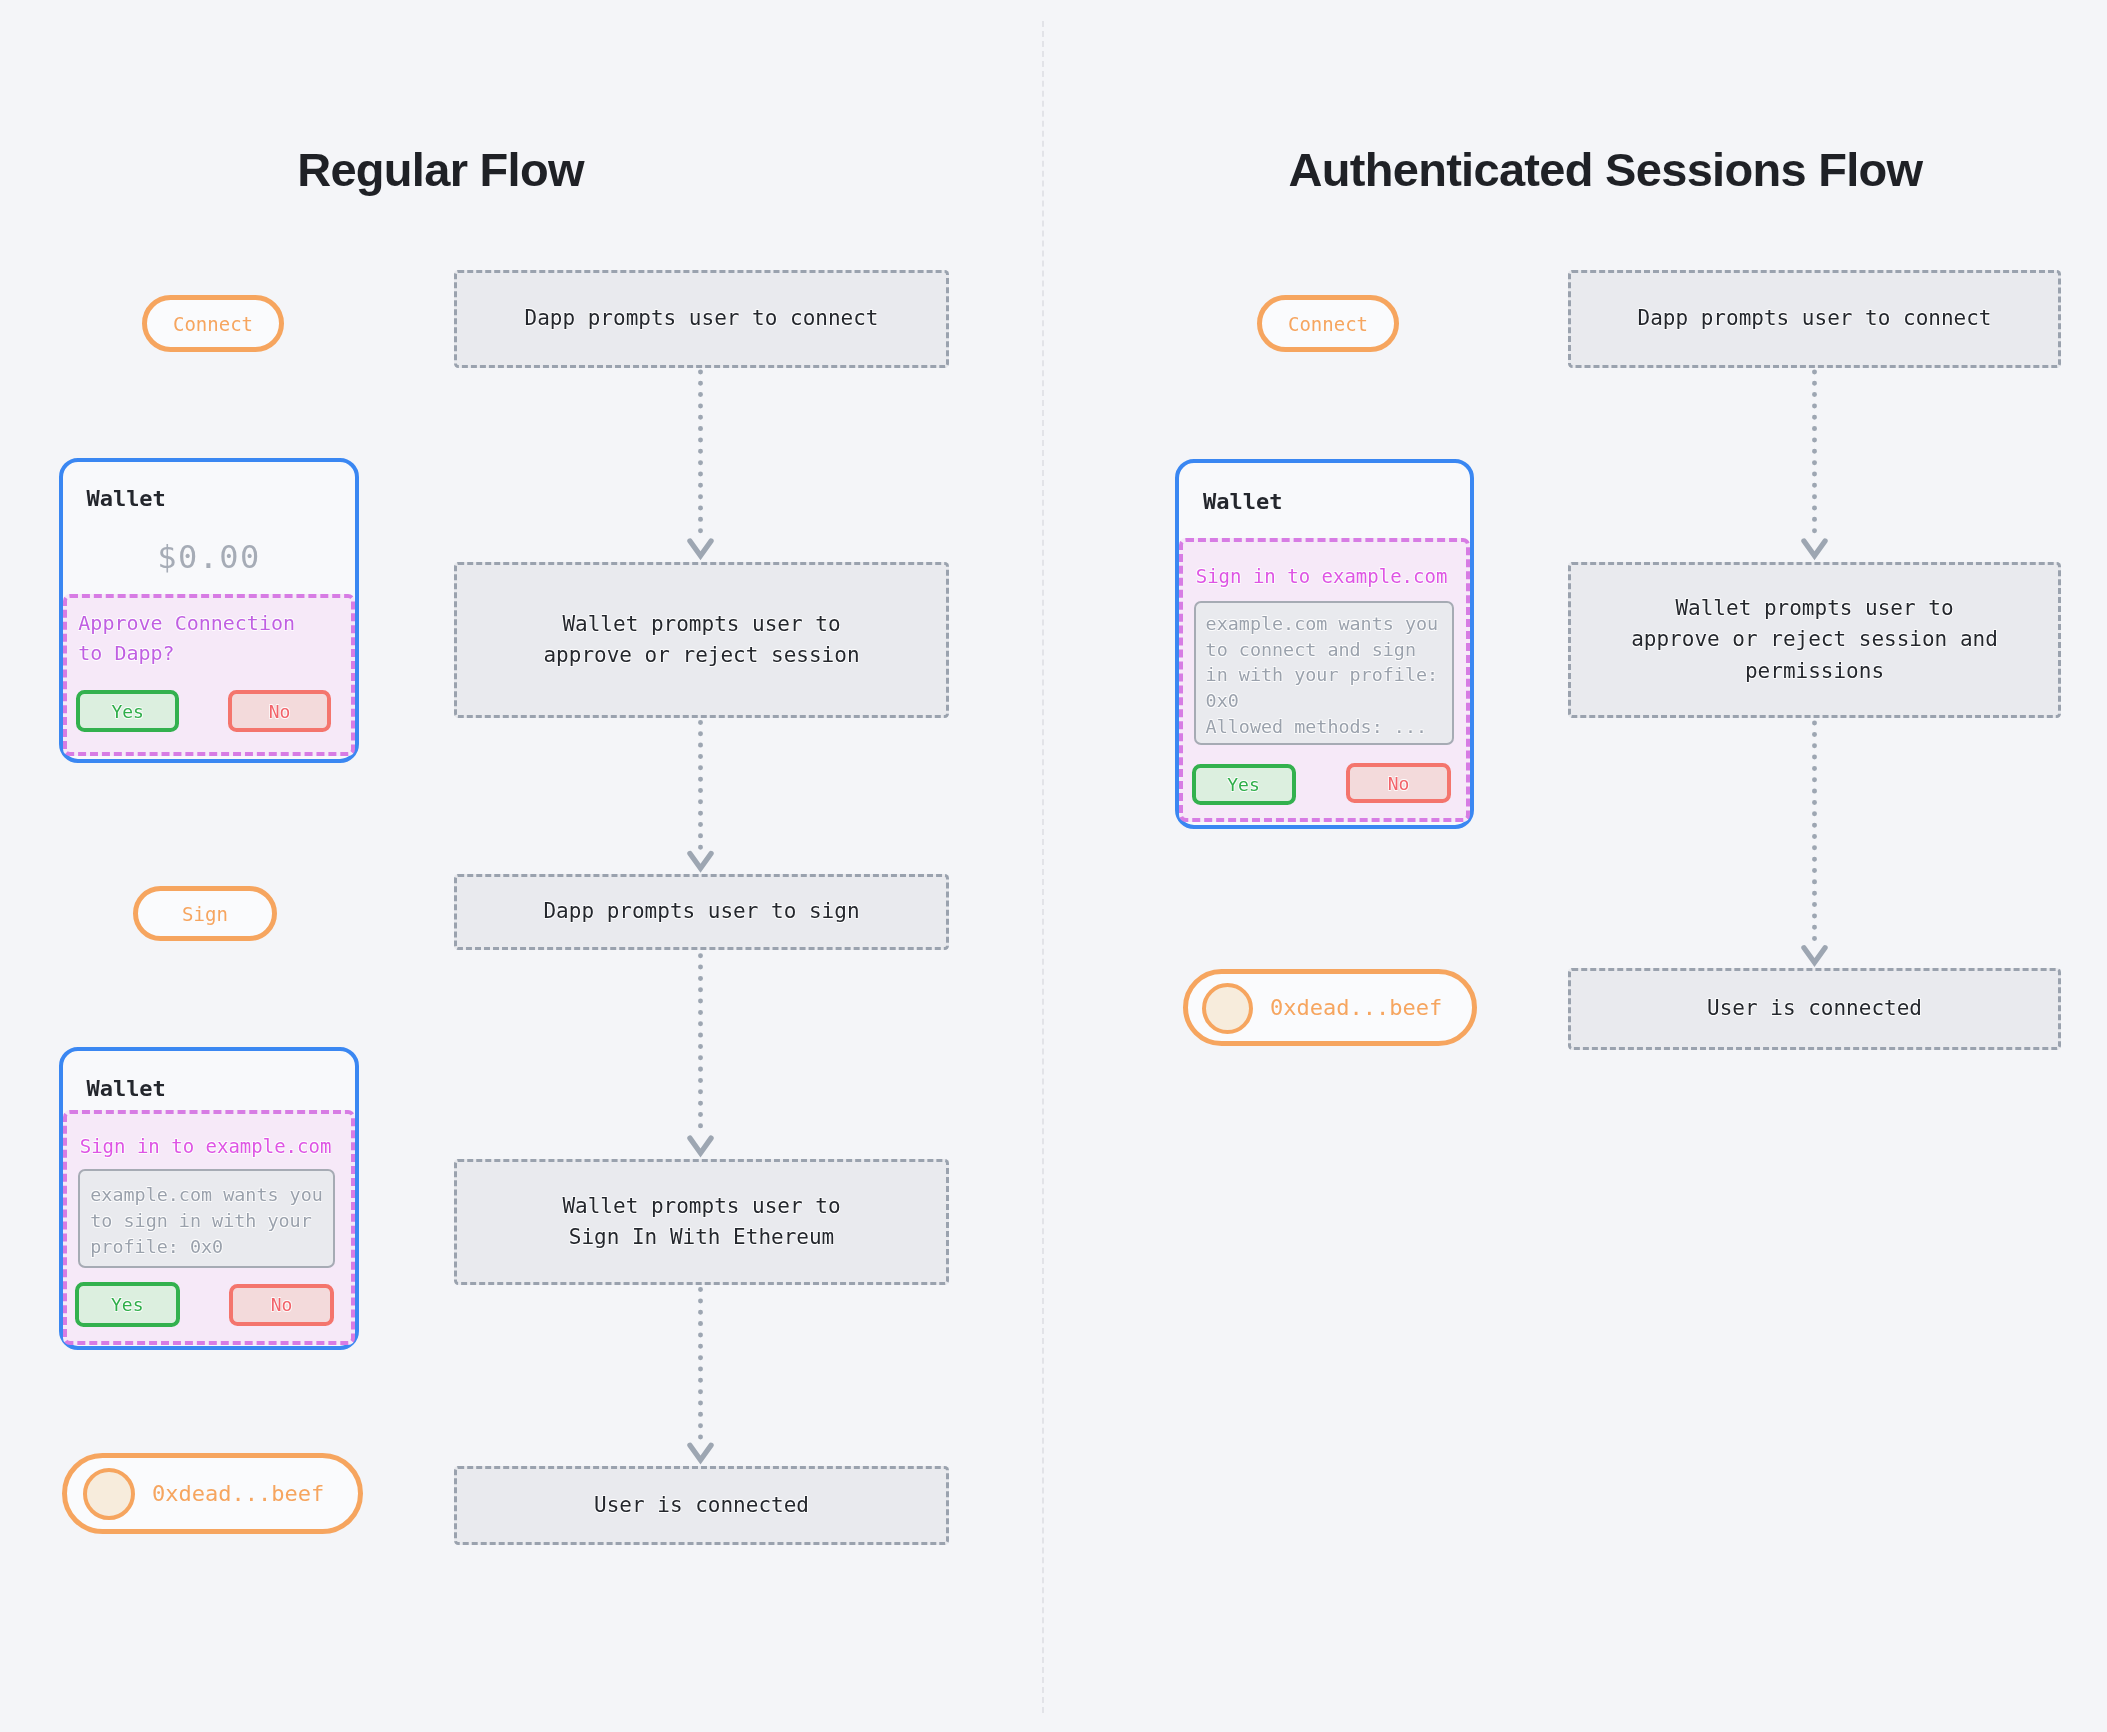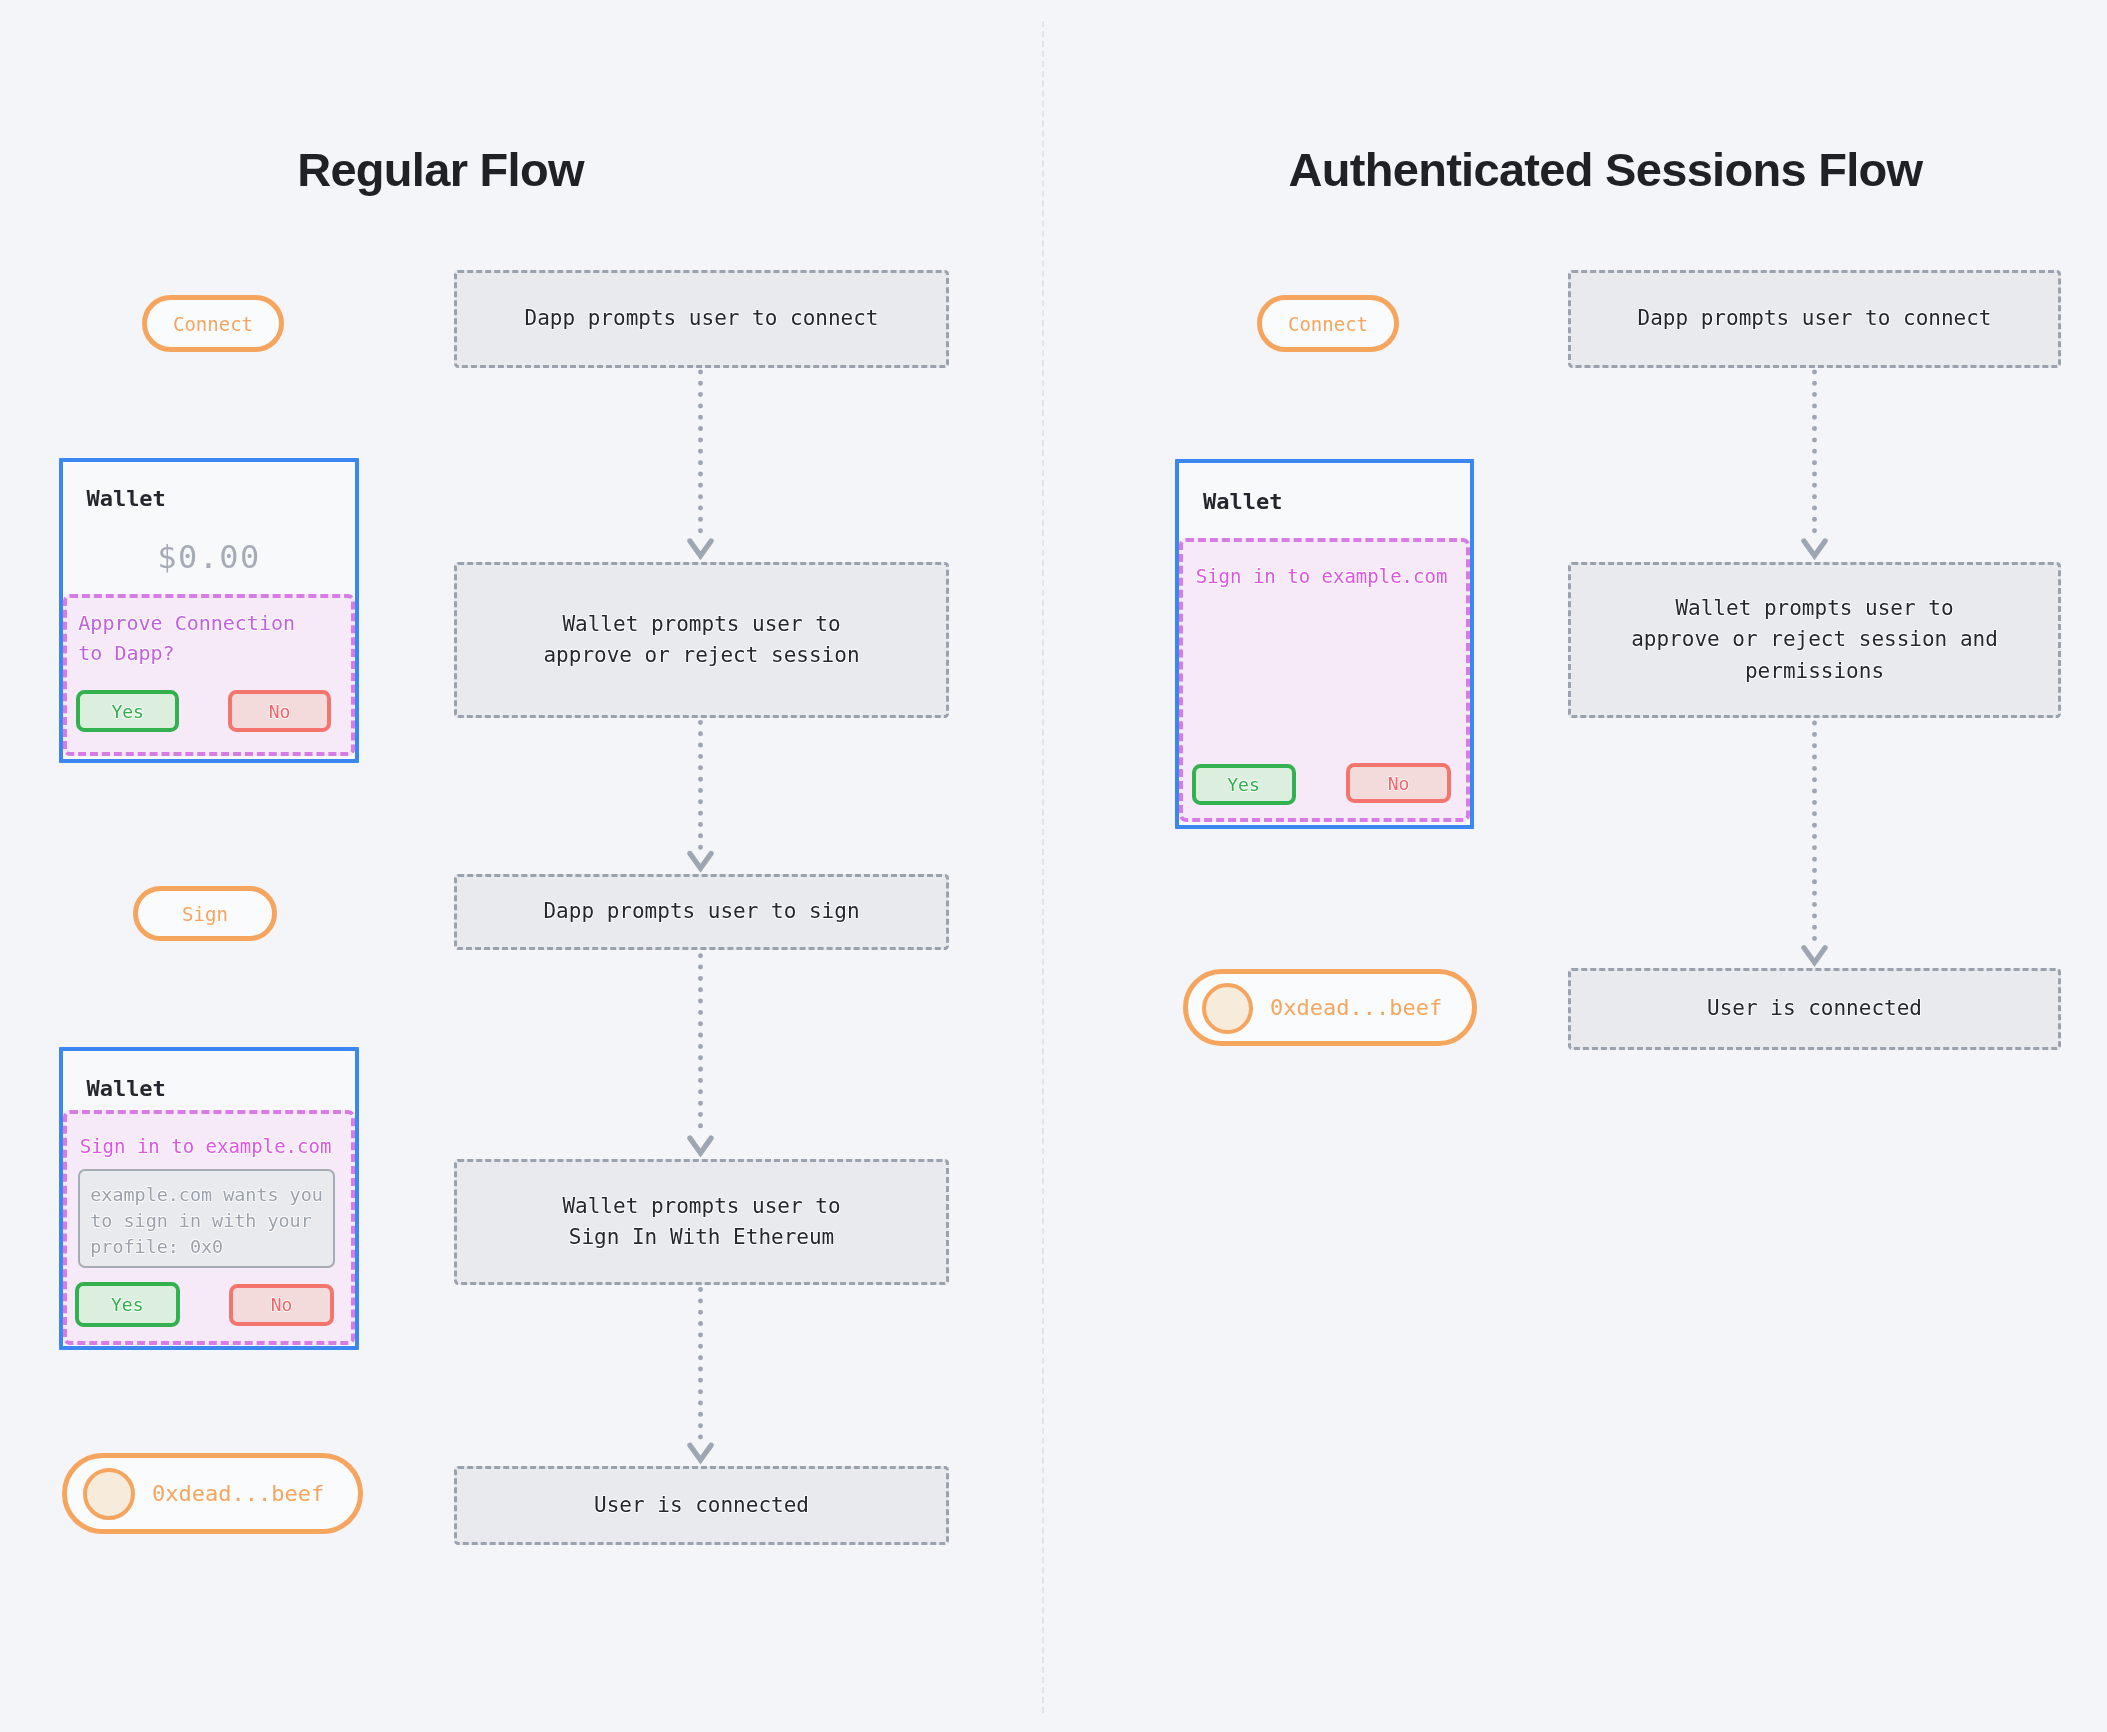--- a/index.html
+++ b/index.html
@@ -25,21 +25,21 @@
         font-size:19px;font-weight:500;}
   .pill.address{justify-content:flex-start;font-size:22px;}
   .avatar{position:absolute;border-radius:50%;border:4.2px solid var(--orange);background:var(--avatar-fill);}
   .halo{text-shadow:0.7px 0.7px 0 rgba(255,255,255,.75),-0.7px -0.7px 0 rgba(255,255,255,.75),
         0.7px -0.7px 0 rgba(255,255,255,.75),-0.7px 0.7px 0 rgba(255,255,255,.75);}
   .step{position:absolute;background:var(--panel-fill);border:3.5px dashed var(--panel-border);
         border-radius:4.2px;display:flex;align-items:center;justify-content:center;text-align:center;}
   .step span{font-size:21px;font-weight:500;color:var(--panel-text);line-height:1.5;}
   .mw470{max-width:333px;} .mw535{max-width:379px;}
   .arrow{position:absolute;color:var(--arrow);}
-  .wallet{position:absolute;background:var(--card-fill);border:4.2px solid var(--blue-border);border-radius:1px;}
+  .wallet{position:absolute;background:var(--card-fill);border:4.2px solid var(--blue-border);border-radius:19px;}
   .wallet-label{position:absolute;font-size:22px;font-weight:600;color:var(--panel-text);}
   .balance{position:absolute;left:0;width:100%;text-align:center;font-size:32px;font-weight:500;
            color:var(--muted-balance);letter-spacing:1.4px;}
   .purple{position:absolute;border:4.2px dashed var(--purple-border);border-radius:7px;background:var(--purple-fill);}
   .purple-text{position:absolute;font-size:20px;font-weight:500;color:var(--purple-text);line-height:1.5;}
   .magenta-text{position:absolute;font-size:19px;font-weight:500;color:var(--magenta-text);white-space:nowrap;}
   .gray-note-box{position:absolute;background:var(--gray-box-fill);border:2.1px solid var(--gray-box-border);
                  border-radius:7px;}
   .gray-note{display:block;font-size:18.4px;font-weight:500;color:var(--gray-box-text);line-height:1.4;
              white-space:pre-wrap;}
@@ -137,20 +137,24 @@
   <div class="title" style="left:1151px;top:142px;width:909px">Authenticated Sessions Flow</div>
 
   <div class="pill" style="left:1257px;top:295px;width:142px;height:57px">
     <span>Connect</span>
   </div>
 
   <div class="wallet" style="left:1175px;top:459px;width:299px;height:370px">
     <div class="wallet-label" style="left:24px;top:25.5px">Wallet</div>
     <div class="purple" style="left:0;right:0;top:75px;bottom:2.8px">
       <div class="magenta-text halo" style="left:12.7px;top:22.7px">Sign in to example.com</div>
+      <div class="gray-note-box" style="left:10.6px;top:59px;width:260px;height:144px;padding:7.8px 10px">
+        <span class="gray-note halo">example.com wants you to connect and sign in with your profile: 0x0
+Allowed methods: ...</span>
+      </div>
       <button class="btn yes" style="left:8.5px;bottom:13.4px;width:104px;height:41px">
         <span class="halo">Yes</span>
       </button>
       <button class="btn no" style="left:163px;bottom:15px;width:105px;height:40px">
         <span class="halo">No</span>
       </button>
     </div>
   </div>
 
   <div class="pill address" style="left:1183px;top:969px;width:294px;height:77px;padding-left:82px">

